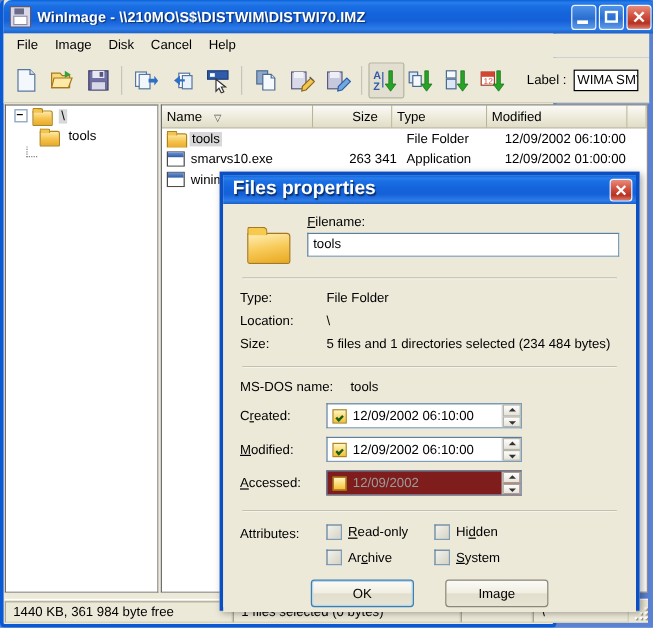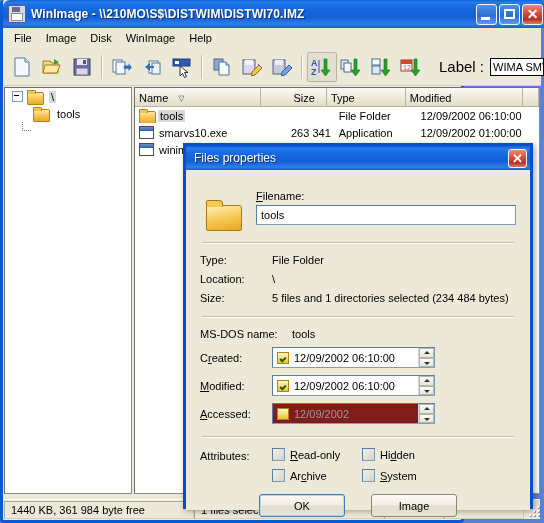--- a/index.html
+++ b/index.html
@@ -120,21 +120,21 @@
   .tb-btn.active {
     border: 1px solid #b5b5a0;
     background: #e2ded0;
   }
   .tb-sep {
     width: 1px; height: 24px; flex: none;
     background: #c0bca8; margin: 0 4px;
     border-right: 1px solid #fbfaf5;
   }
   .tb-label {
-    margin-left: 12px; font-size: 15px; color: #000;
+    margin-left: 12px; font-size: 11px; color: #000;
     white-space: nowrap; flex: none;
   }
   .tb-input {
     margin-left: 6px; flex: none;
     width: 54px; height: 18px;
     background: #fff; border: 1px solid #000;
     font-size: 11px; color: #000;
     display: flex; align-items: center;
     padding-left: 2px; box-sizing: border-box;
     overflow: hidden; white-space: nowrap;
@@ -291,39 +291,39 @@
   }
   .dlg-title {
     height: 24px; width: 100%;
     background: linear-gradient(180deg,
       #0a63d8 0%, #2a7ceb 10%, #1a6fe3 22%,
       #1464dc 45%, #1560d8 66%, #2d7de8 88%, #1b5fc8 100%);
     display: flex; align-items: center;
     box-sizing: border-box; padding: 0 3px 0 8px;
   }
   .dlg-title-text {
-    flex: 1; color: #fff; font-size: 12px; font-weight: normal;
+    flex: 1; color: #fff; font-size: 16px; font-weight: bold;
     text-shadow: 1px 1px 1px rgba(0,0,0,.55);
     white-space: nowrap;
   }
   .dlg-close {
     width: 19px; height: 19px; flex: none;
     background: linear-gradient(180deg,#e88b7a,#cf4a38 48%,#b53224 75%,#e07a66);
     border: 1px solid #f0f4fb; border-radius: 3px;
     position: relative; box-sizing: border-box;
   }
   .dlg-close span {
     position: absolute; left: 0; top: 0; right: 0; bottom: 0;
     color: #fff; font-size: 13px; font-weight: bold;
     line-height: 17px; text-align: center;
   }
   .dlg-body {
     position: relative; width: 100%;
     height: 340px; box-sizing: border-box;
-    padding: 20px 14px 0 14px;
+    padding: 9px 14px 0 14px;
     background: #ece9d8;
   }
 
   .row-filename { display: flex; align-items: flex-start; }
   .big-folder {
     width: 36px; height: 30px; flex: none;
     margin: 10px 14px 0 6px; position: relative;
   }
   .big-folder::before {
     content: ""; position: absolute; left: 0; top: 5px;
@@ -456,21 +456,21 @@
         <div class="win-btn close">
           <span class="gl-close">✕</span>
         </div>
       </div>
     </div>
 
     <div class="menubar">
       <div class="menu-item">File</div>
       <div class="menu-item">Image</div>
       <div class="menu-item">Disk</div>
-      <div class="menu-item">WinImage</div>
+      <div class="menu-item">Cancel</div>
       <div class="menu-item">Help</div>
     </div>
 
     <div class="toolbar">
       <div class="tb-btn">
         <svg width="22" height="22" viewBox="0 0 22 22">
           <path d="M4 2 h10 l4 4 v14 H4 Z" fill="#f4f8fd" stroke="#5577a0" stroke-width="1"></path>
           <path d="M14 2 v4 h4" fill="#d6e4f5" stroke="#5577a0" stroke-width="1"></path>
         </svg>
       </div>

